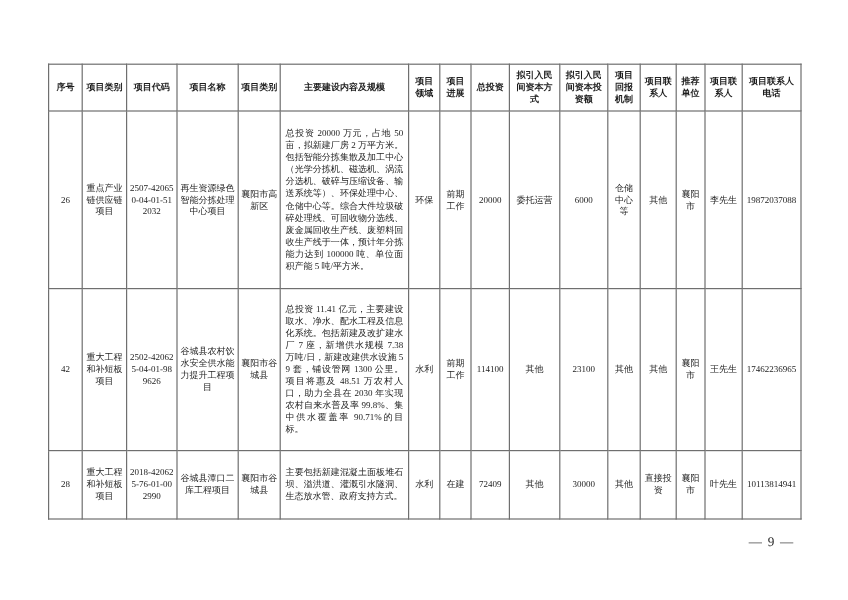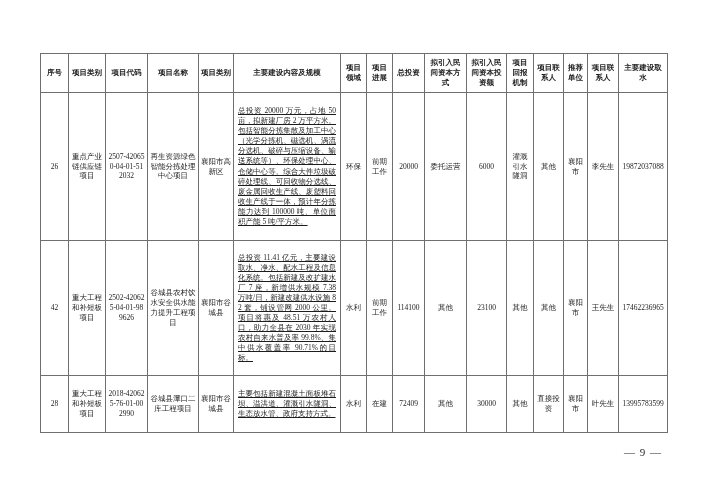--- a/index.html
+++ b/index.html
@@ -26,21 +26,20 @@
     text-align: center;
     vertical-align: middle;
     padding: 1px 2px;
     word-break: break-all;
   }
   .doc th { font-weight: bold; }
   .doc td.desc {
     text-align: justify;
     padding: 1px 4px;
     line-height: 1.34;
-    text-decoration: underline;
   }
   .doc thead tr { height: 39px; }
   .doc tbody tr.r0 { height: 148px; }
   .doc tbody tr.r1 { height: 135px; }
   .doc tbody tr.r2 { height: 57px; }
   .pageno {
     position: absolute;
     top: 446px;
     right: 45px;
     font-size: 11px;
@@ -80,49 +79,49 @@
       <th>主要建设内容及规模</th>
       <th>项目领域</th>
       <th>项目进展</th>
       <th>总投资</th>
       <th>拟引入民间资本方式</th>
       <th>拟引入民间资本投资额</th>
       <th>项目回报机制</th>
       <th>项目联系人</th>
       <th>推荐单位</th>
       <th>项目联系人</th>
-      <th>主要建设取水</th>
+      <th>项目联系人电话</th>
     </tr>
   </thead>
   <tbody>
     <tr class="r0">
       <td>26</td>
       <td>重点产业链供应链项目</td>
       <td>2507-420650-04-01-512032</td>
       <td>再生资源绿色智能分拣处理中心项目</td>
       <td>襄阳市高新区</td>
       <td class="desc">总投资 20000 万元，占地 50 亩，拟新建厂房 2 万平方米。包括智能分拣集散及加工中心（光学分拣机、磁选机、涡流分选机、破碎与压缩设备、输送系统等）、环保处理中心、仓储中心等。综合大件垃圾破碎处理线、可回收物分选线、废金属回收生产线、废塑料回收生产线于一体，预计年分拣能力达到 100000 吨、单位面积产能 5 吨/平方米。</td>
       <td>环保</td>
       <td>前期工作</td>
       <td>20000</td>
       <td>委托运营</td>
       <td>6000</td>
-      <td>灌溉引水隧洞</td>
+      <td>仓储中心等</td>
       <td>其他</td>
       <td>襄阳市</td>
       <td>李先生</td>
       <td>19872037088</td>
     </tr>
     <tr class="r1">
       <td>42</td>
       <td>重大工程和补短板项目</td>
       <td>2502-420625-04-01-989626</td>
       <td>谷城县农村饮水安全供水能力提升工程项目</td>
       <td>襄阳市谷城县</td>
-      <td class="desc">总投资 11.41 亿元，主要建设取水、净水、配水工程及信息化系统。包括新建及改扩建水厂 7 座，新增供水规模 7.38 万吨/日，新建改建供水设施 82 套，铺设管网 2000 公里。项目将惠及 48.51 万农村人口，助力全县在 2030 年实现农村自来水普及率 99.8%、集中供水覆盖率 90.71%的目标。</td>
+      <td class="desc">总投资 11.41 亿元，主要建设取水、净水、配水工程及信息化系统。包括新建及改扩建水厂 7 座，新增供水规模 7.38 万吨/日，新建改建供水设施 59 套，铺设管网 1300 公里。项目将惠及 48.51 万农村人口，助力全县在 2030 年实现农村自来水普及率 99.8%、集中供水覆盖率 90.71%的目标。</td>
       <td>水利</td>
       <td>前期工作</td>
       <td>114100</td>
       <td>其他</td>
       <td>23100</td>
       <td>其他</td>
       <td>其他</td>
       <td>襄阳市</td>
       <td>王先生</td>
       <td>17462236965</td>
@@ -136,18 +135,18 @@
       <td class="desc">主要包括新建混凝土面板堆石坝、溢洪道、灌溉引水隧洞、生态放水管、政府支持方式。</td>
       <td>水利</td>
       <td>在建</td>
       <td>72409</td>
       <td>其他</td>
       <td>30000</td>
       <td>其他</td>
       <td>直接投资</td>
       <td>襄阳市</td>
       <td>叶先生</td>
-      <td>13995783599</td>
+      <td>10113814941</td>
     </tr>
   </tbody>
 </table>
 
 <div class="pageno">— 9 —</div>
 
 </body></html>

